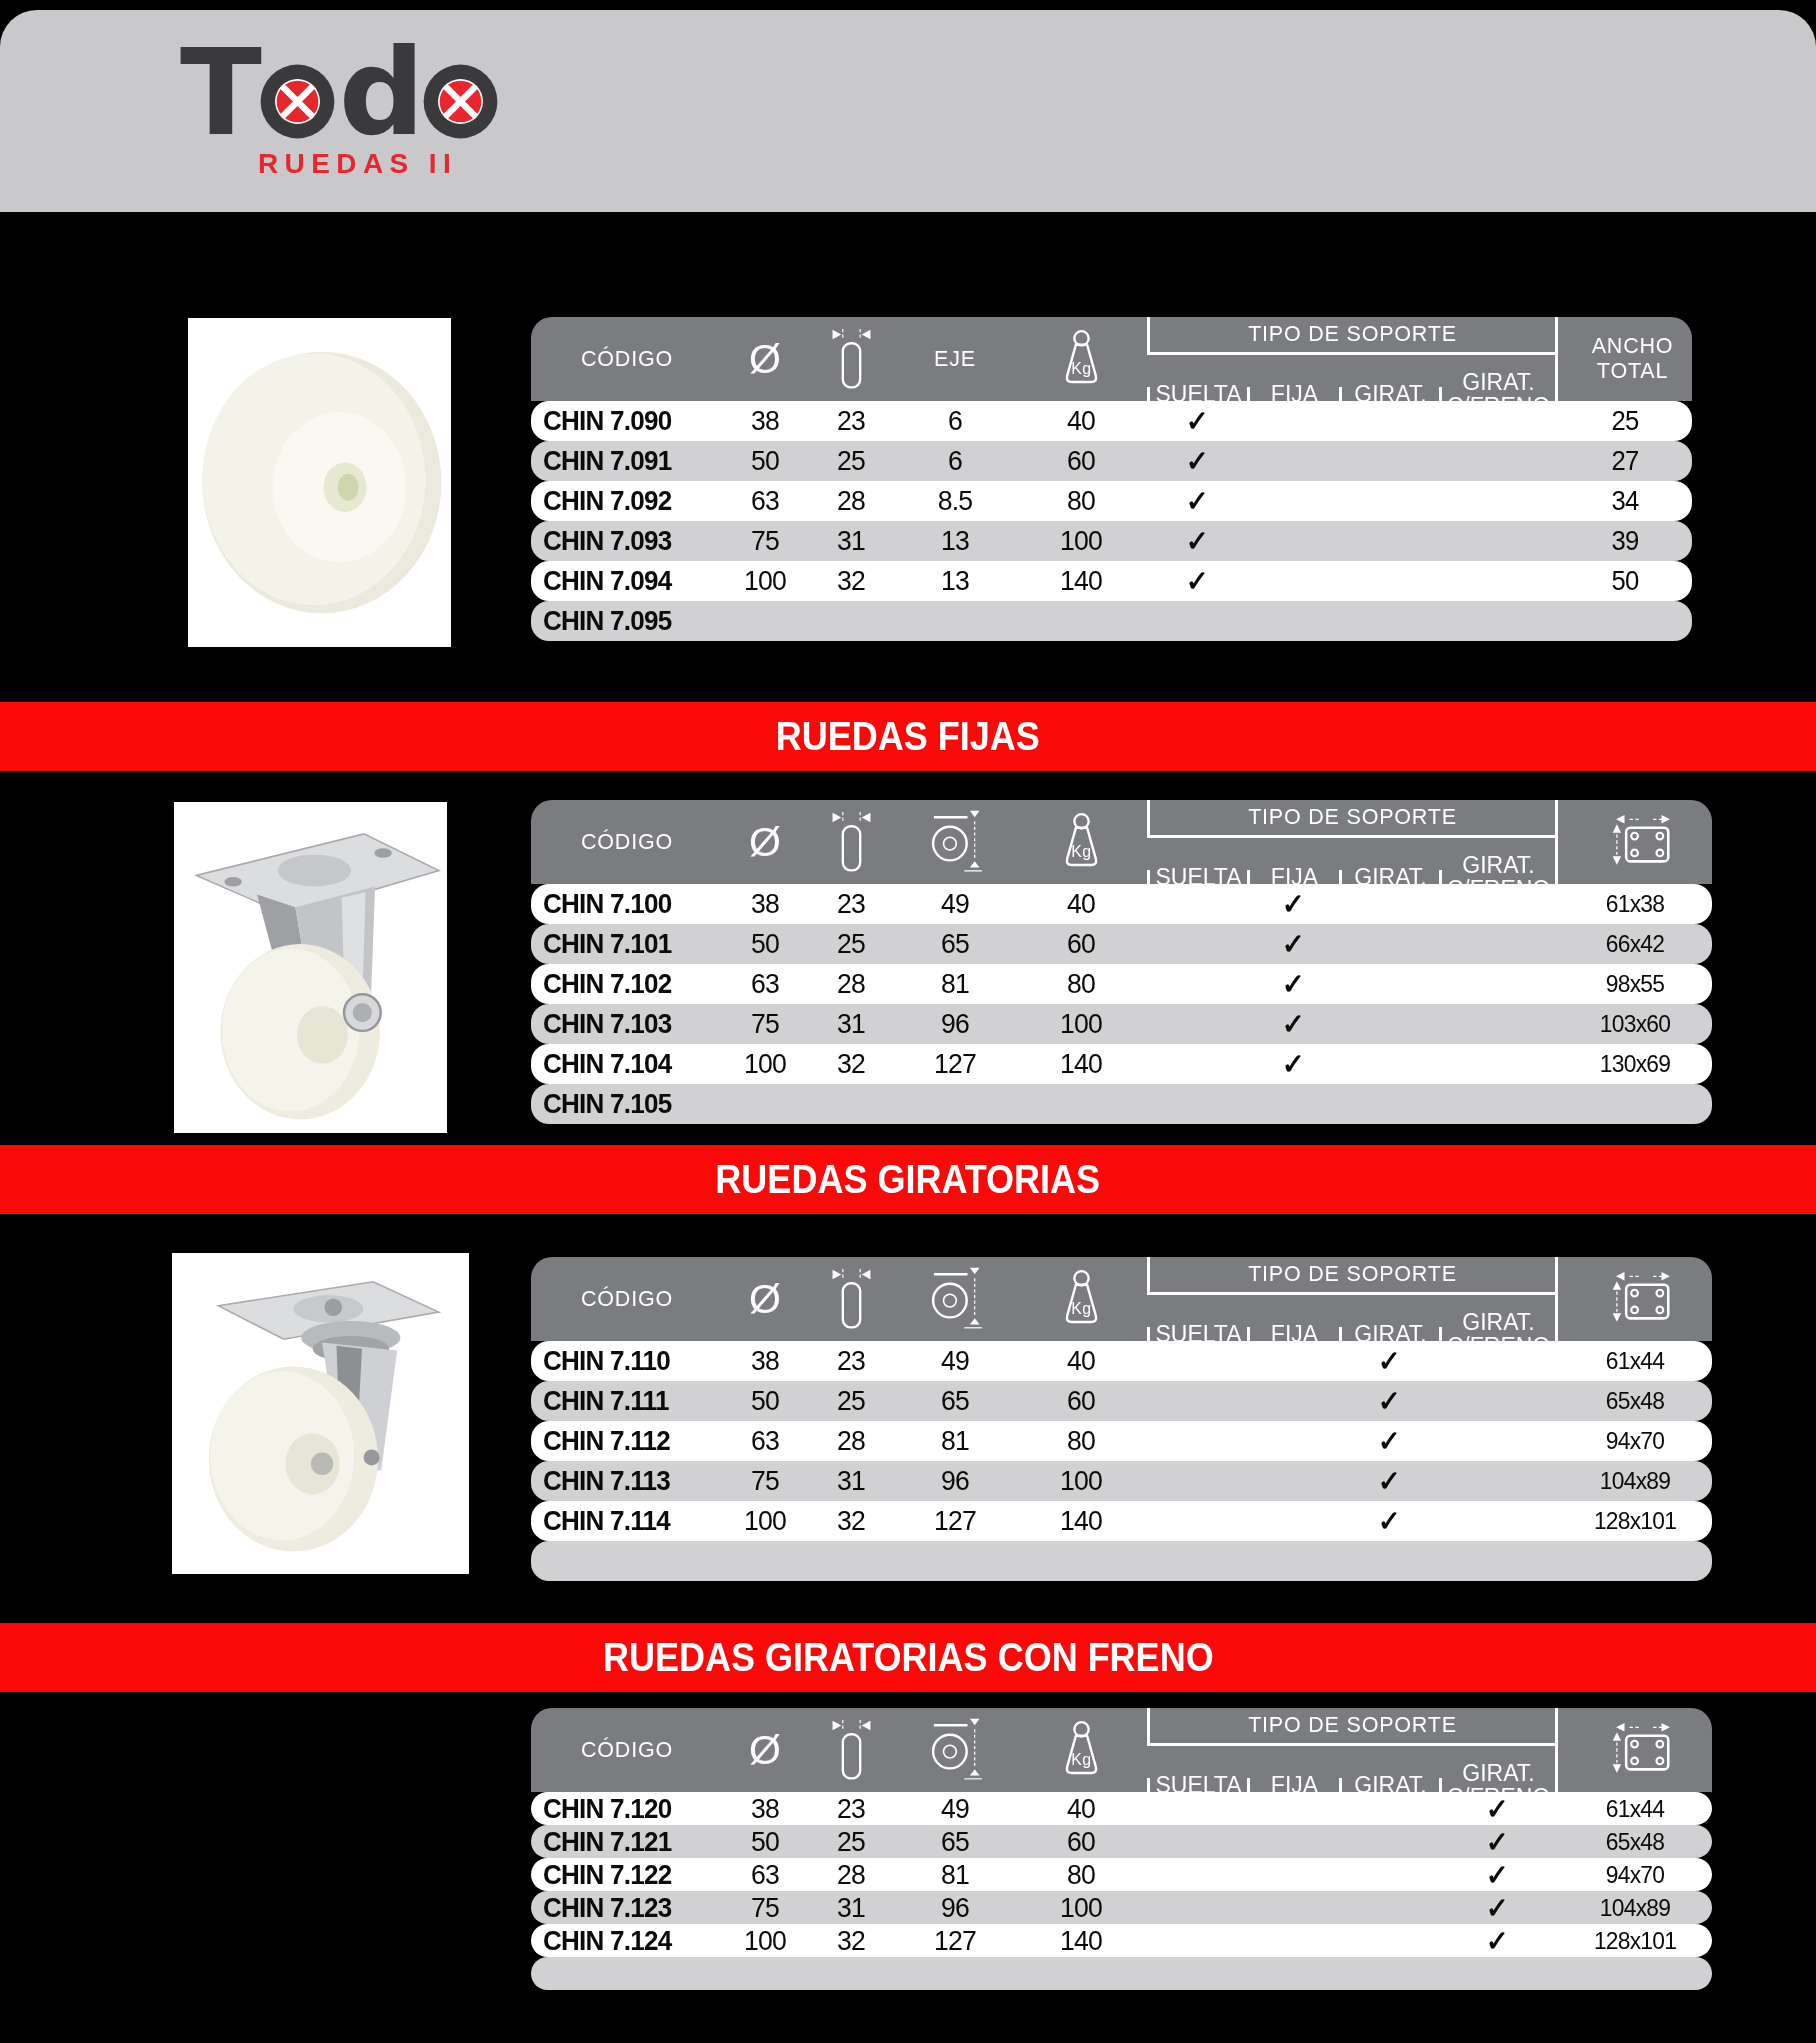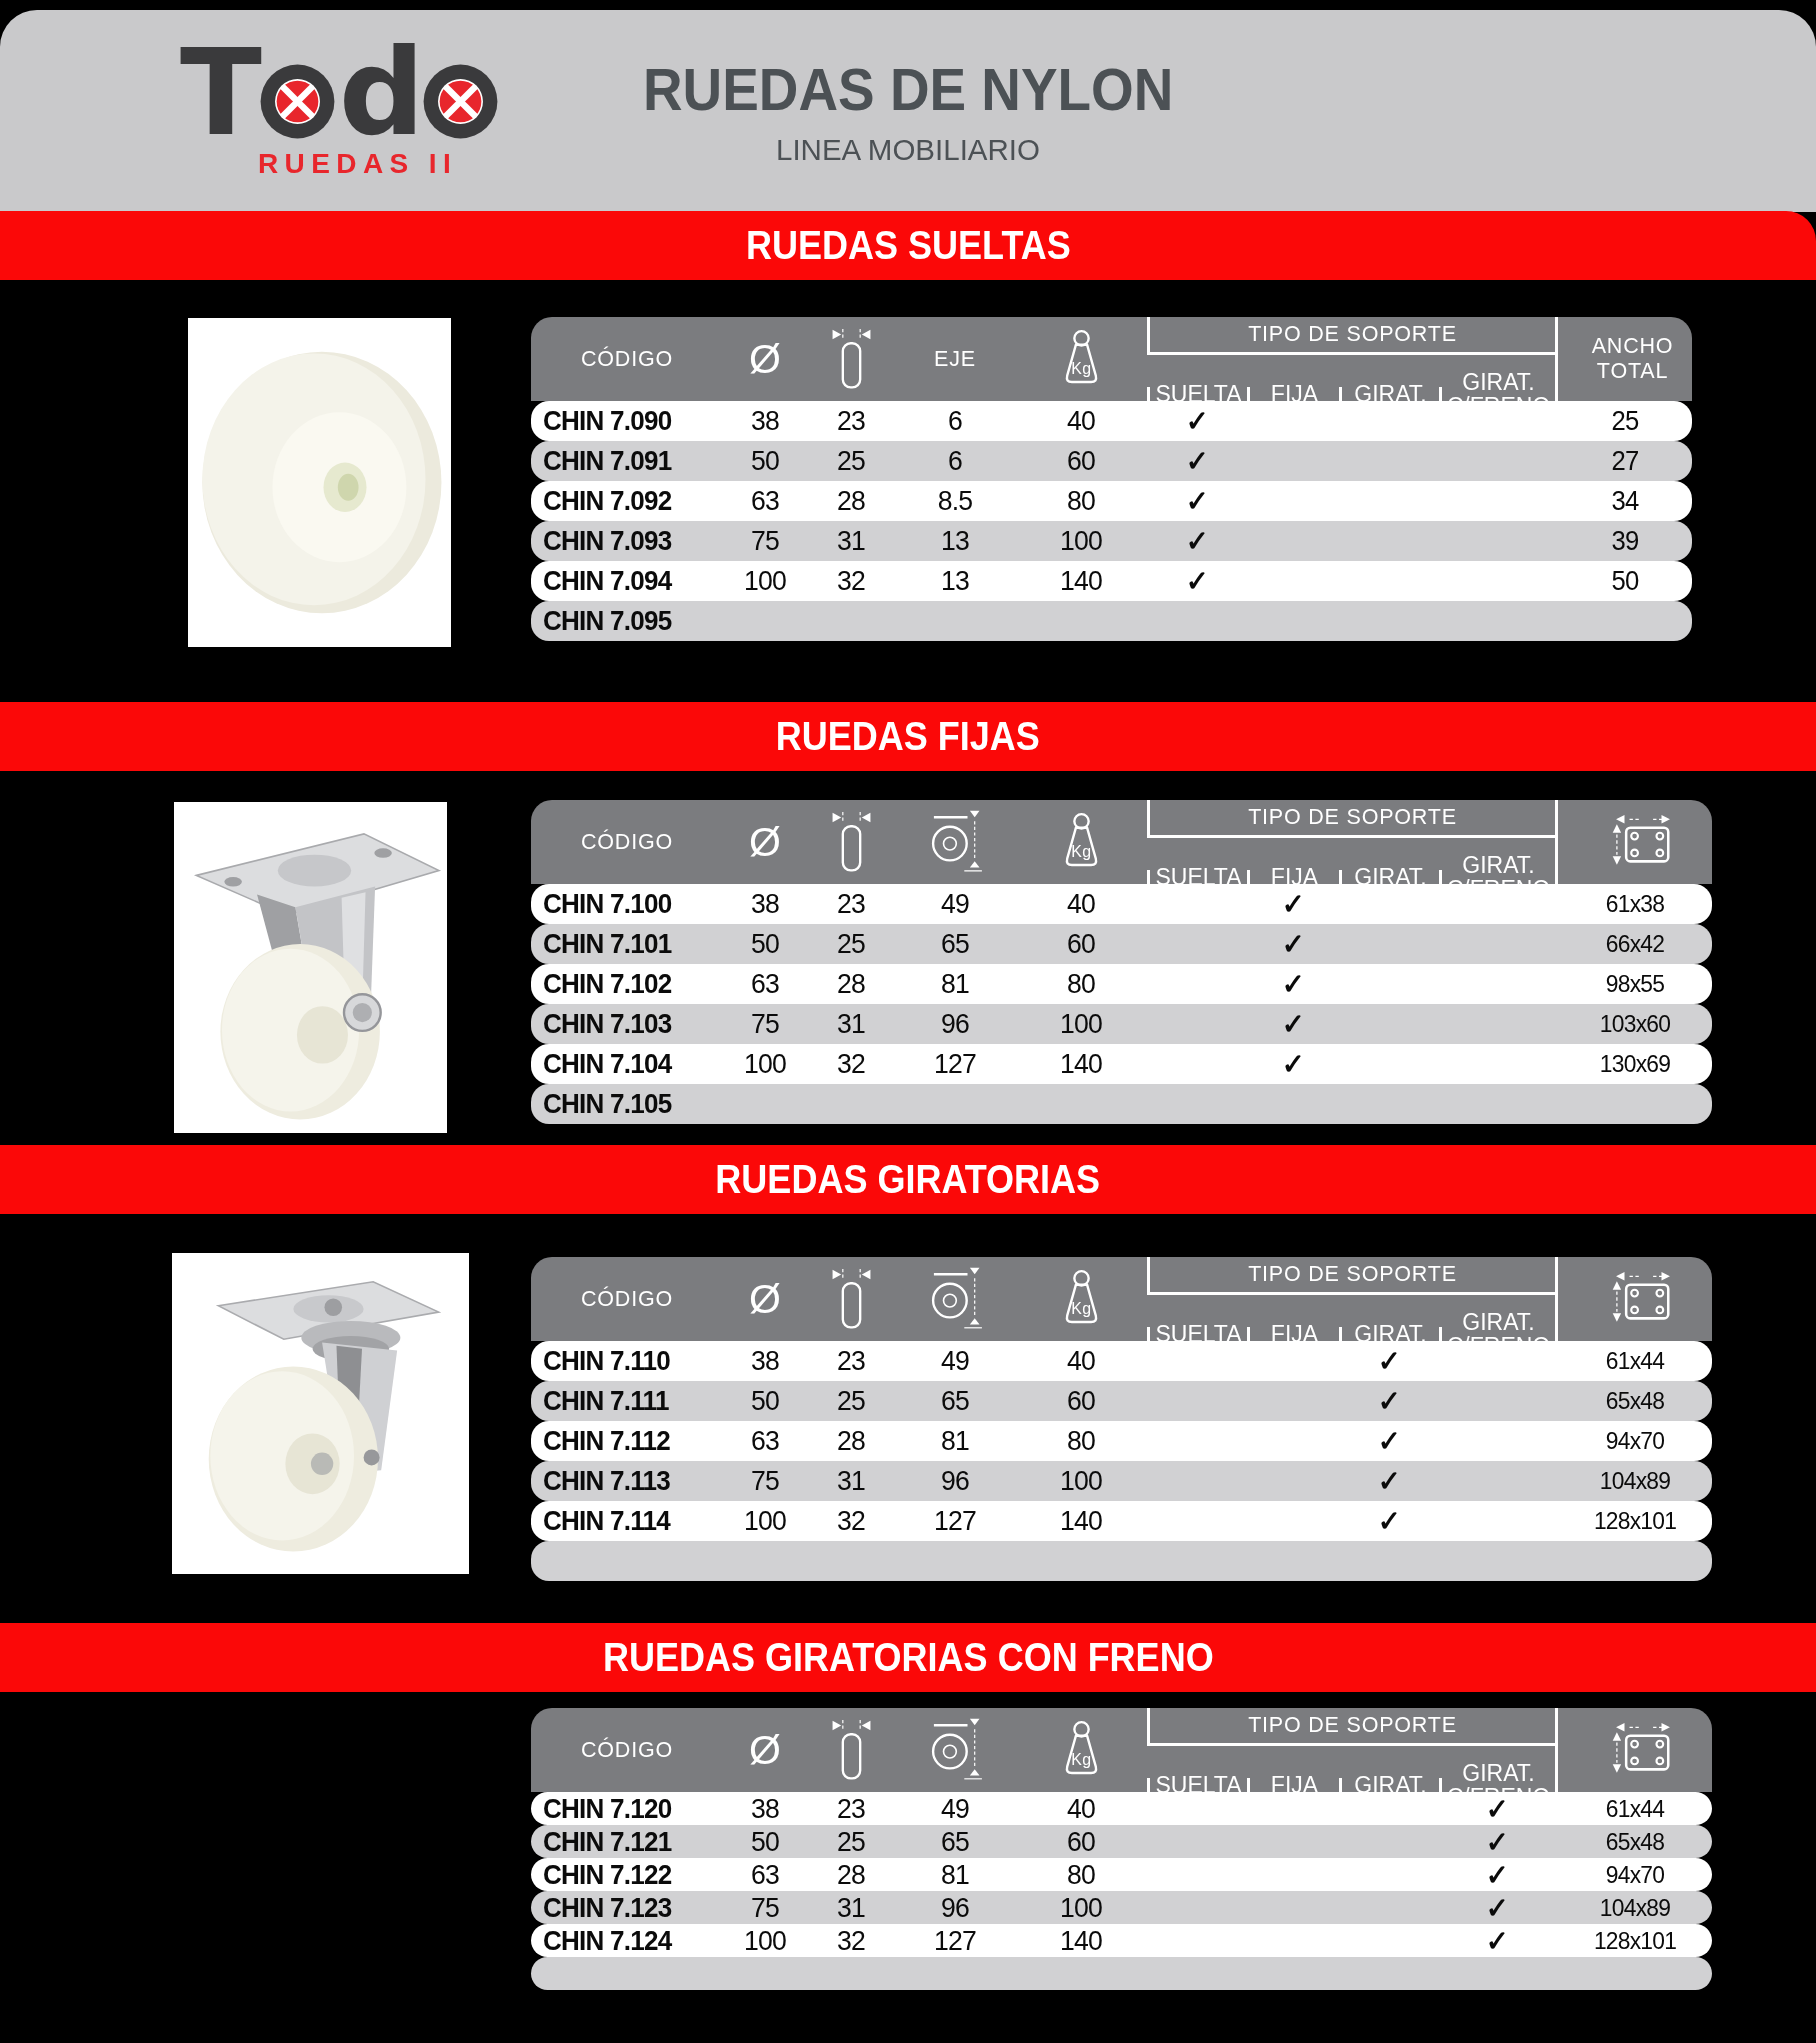--- a/index.html
+++ b/index.html
@@ -96,29 +96,22 @@
           <circle cx="48" cy="48" r="28" fill="#fff"></circle>
           <circle cx="48" cy="48" r="26" fill="#e8262c"></circle>
           <g fill="#fff" transform="rotate(45 48 48)">
             <rect x="44" y="21" width="8" height="54"></rect>
             <rect x="21" y="44" width="54" height="8"></rect>
           </g>
         </svg>
       </div>
       <div class="logo-sub">RUEDAS II</div>
     </div>
-    <div class="header-titles">
-      <div><span class="page-title">RUEDAS DE NYLON</span></div>
-      <div class="page-subtitle">LINEA MOBILIARIO</div>
-    </div>
-  </div>
-
-  <div class="banner b1">
-      <span>RUEDAS SUELTAS</span>
-    </div>
+  </div>
+
   <div class="banner b3">
       <span>RUEDAS GIRATORIAS</span>
     </div>
   <div class="banner b2">
       <span>RUEDAS FIJAS</span>
     </div>
   <div class="banner b4">
       <span>RUEDAS GIRATORIAS CON FRENO</span>
     </div>
 

